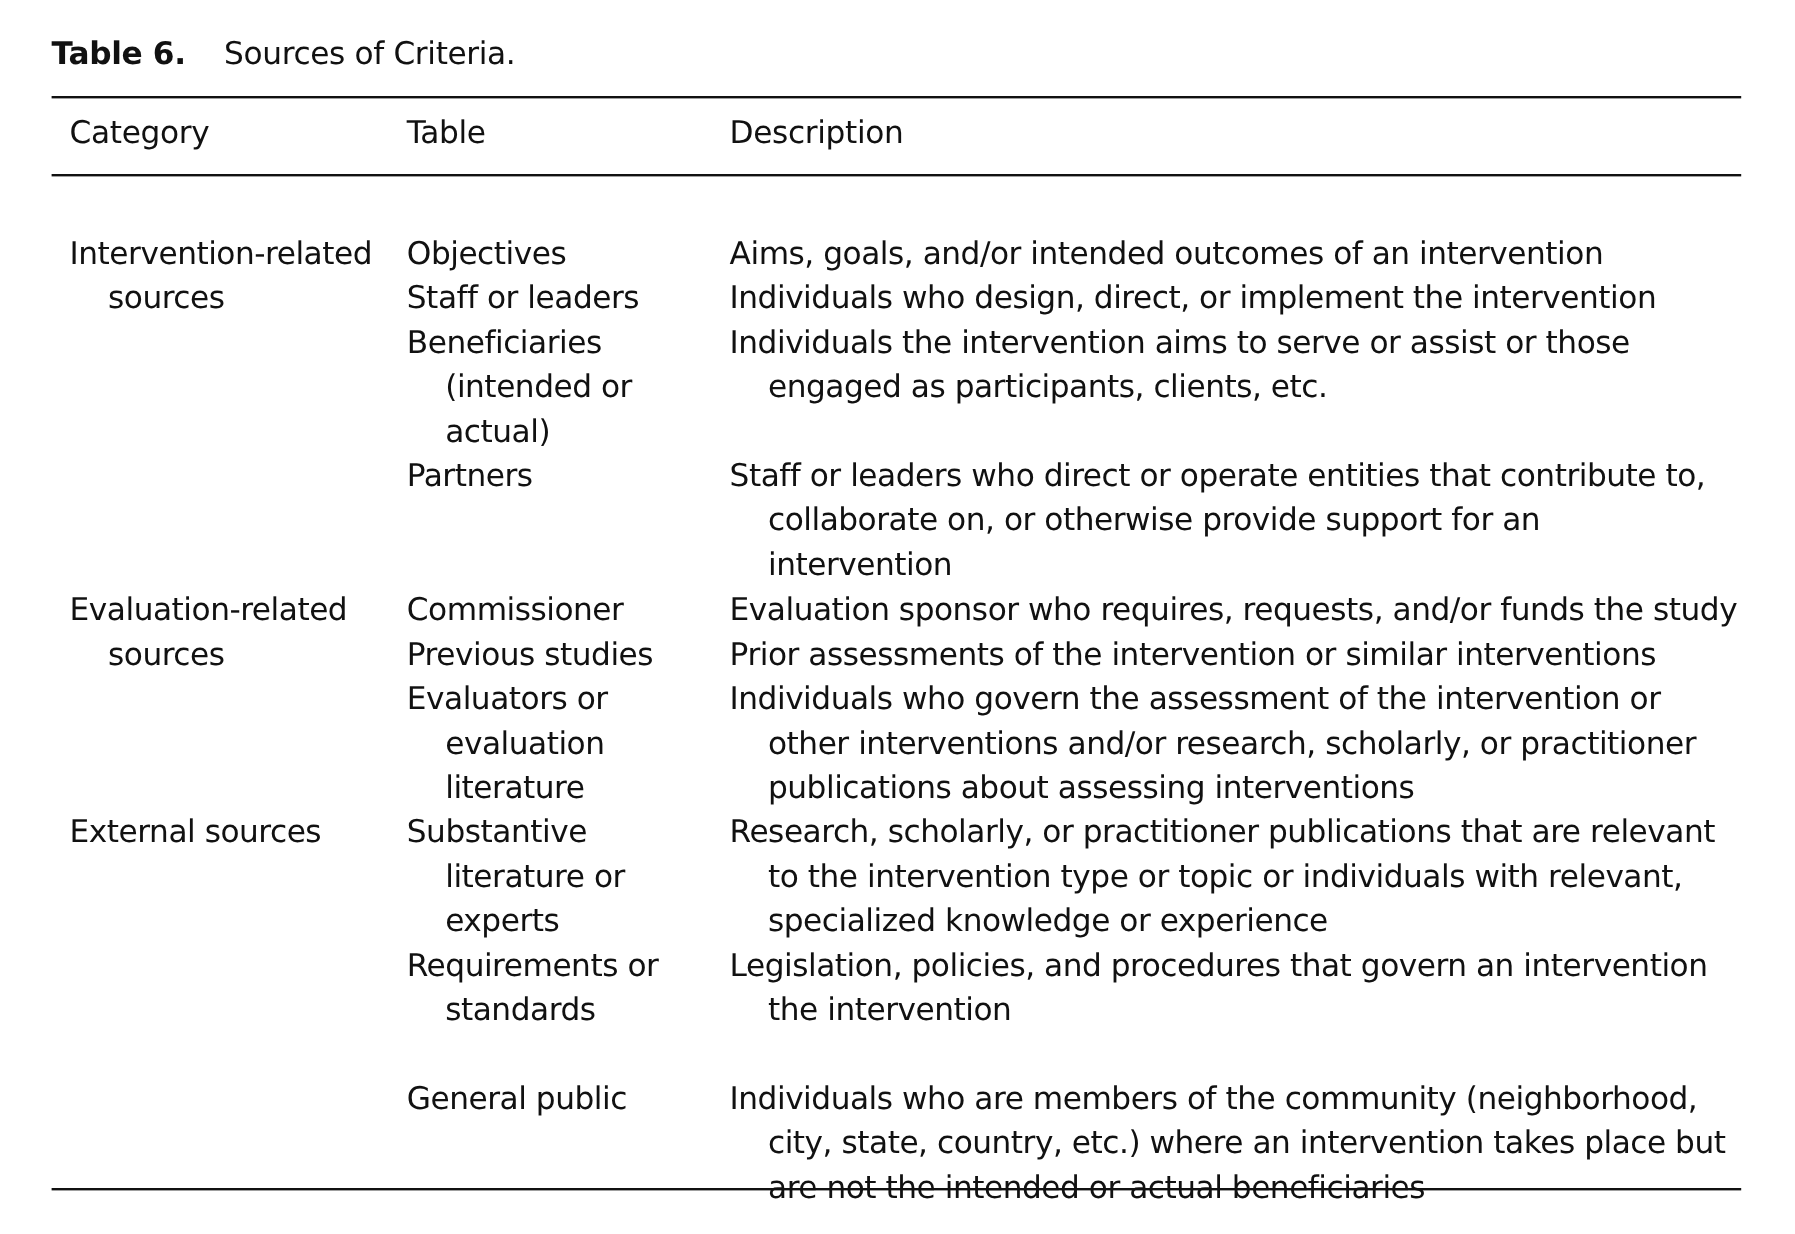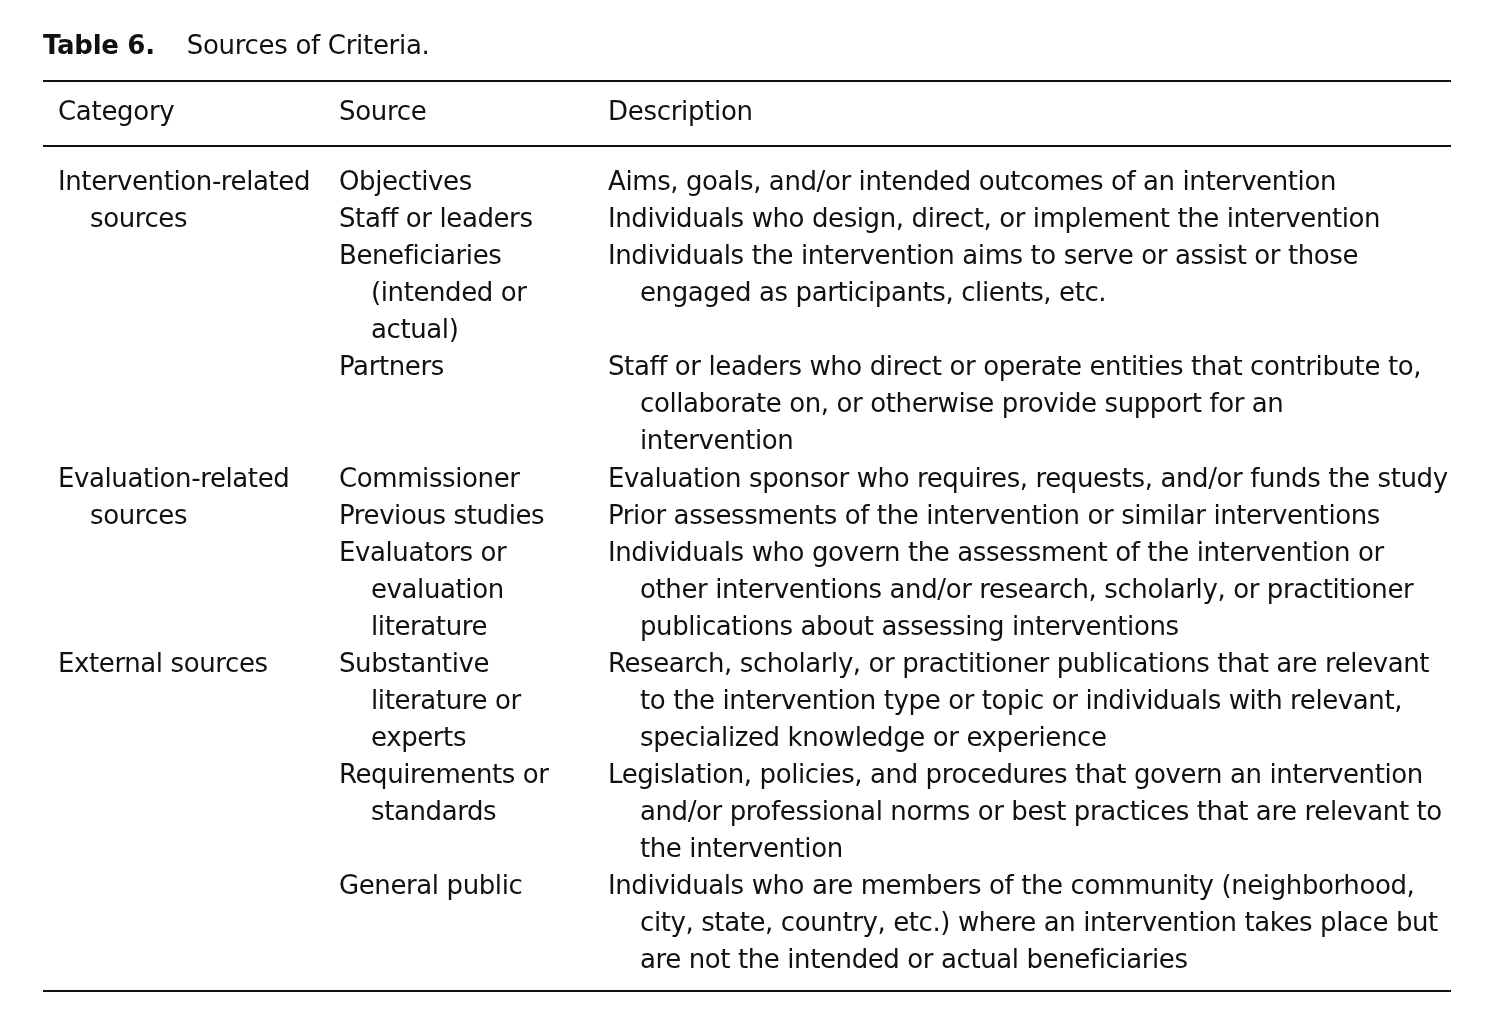--- a/index.html
+++ b/index.html
@@ -2,36 +2,36 @@
 <html><head>
 <meta charset="utf-8">
 <style>
   html, body { margin: 0; padding: 0; background: #ffffff; }
   body { width: 1496px; height: 1028px; position: relative; font-family: "DejaVu Sans", sans-serif; color: #111; overflow: hidden; }
   .caption { position: absolute; left: 43px; top: 30px; font-size: 26px; letter-spacing: -0.3px; }
   .caption b { font-weight: bold; margin-right: 32px; text-align: right; }
   .rule { position: absolute; left: 43px; width: 1408px; height: 2px; background: #111; }
   .hdr { position: absolute; top: 96px; font-size: 26px; letter-spacing: -0.3px; }
   .row { position: absolute; left: 0; width: 1496px; }
-  .cell { position: absolute; font-size: 26px; line-height: 37.2px; letter-spacing: -0.4px; white-space: pre; }
+  .cell { position: absolute; font-size: 26px; line-height: 37.2px; letter-spacing: -0.4px; white-space: pre; margin-top: 31px; }
   .c1 { left: 58px; }
   .c2 { left: 339px; }
   .c3 { left: 608px; }
   .line.ind { padding-left: 32px; }
 </style>
 </head>
 <body>
 
 <div class="caption">
   <b>Table 6.</b><span>Sources of Criteria.</span>
 </div>
 
 <div class="rule" style="top:80px"></div>
 <div class="hdr c1" style="position:absolute">Category</div>
-<div class="hdr c2" style="position:absolute">Source</div>
+<div class="hdr c2" style="position:absolute">Table</div>
 <div class="hdr c3" style="position:absolute">Description</div>
 <div class="rule" style="top:145px"></div>
 
 <div id="table-body">
     <div class="row" style="top: 163px;">
       <div class="cell c1"><div class="line">Intervention-related</div><div class="line ind">sources</div></div>
       <div class="cell c2"><div class="line">Objectives</div></div>
       <div class="cell c3"><div class="line">Aims, goals, and/or intended outcomes of an intervention</div></div>
     </div>
     <div class="row" style="top: 200px;">
@@ -65,21 +65,21 @@
       <div class="cell c3"><div class="line">Individuals who govern the assessment of the intervention or</div><div class="line ind">other interventions and/or research, scholarly, or practitioner</div><div class="line ind">publications about assessing interventions</div></div>
     </div>
     <div class="row" style="top: 645px;">
       <div class="cell c1"><div class="line">External sources</div></div>
       <div class="cell c2"><div class="line">Substantive</div><div class="line ind">literature or</div><div class="line ind">experts</div></div>
       <div class="cell c3"><div class="line">Research, scholarly, or practitioner publications that are relevant</div><div class="line ind">to the intervention type or topic or individuals with relevant,</div><div class="line ind">specialized knowledge or experience</div></div>
     </div>
     <div class="row" style="top: 756px;">
       <div class="cell c1"></div>
       <div class="cell c2"><div class="line">Requirements or</div><div class="line ind">standards</div></div>
-      <div class="cell c3"><div class="line">Legislation, policies, and procedures that govern an intervention</div><div class="line ind">and/or professional norms or best practices that are relevant to</div><div class="line ind">the intervention</div></div>
+      <div class="cell c3"><div class="line">Legislation, policies, and procedures that govern an intervention</div><div class="line ind">the intervention</div></div>
     </div>
     <div class="row" style="top: 867px;">
       <div class="cell c1"></div>
       <div class="cell c2"><div class="line">General public</div></div>
       <div class="cell c3"><div class="line">Individuals who are members of the community (neighborhood,</div><div class="line ind">city, state, country, etc.) where an intervention takes place but</div><div class="line ind">are not the intended or actual beneficiaries</div></div>
     </div>
   </div>
 
 <div class="rule" style="top:990px"></div>
 

